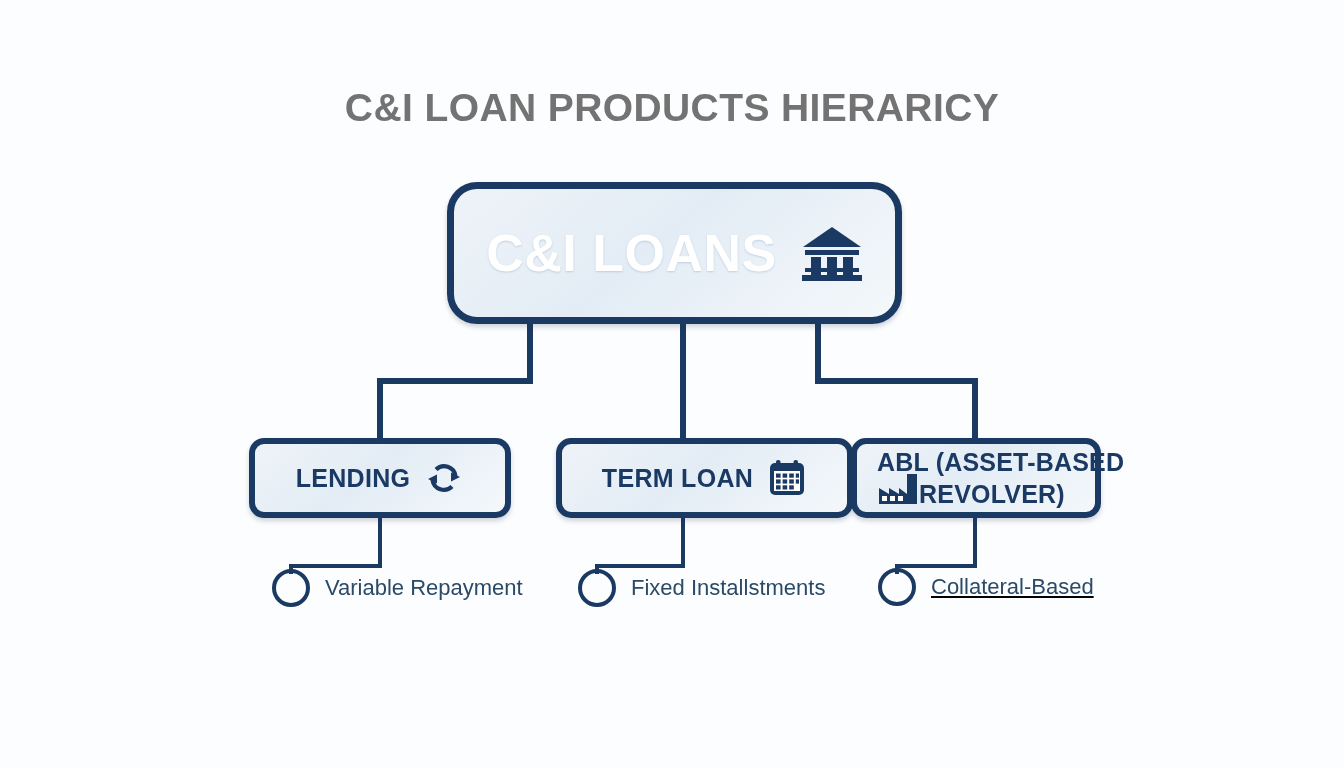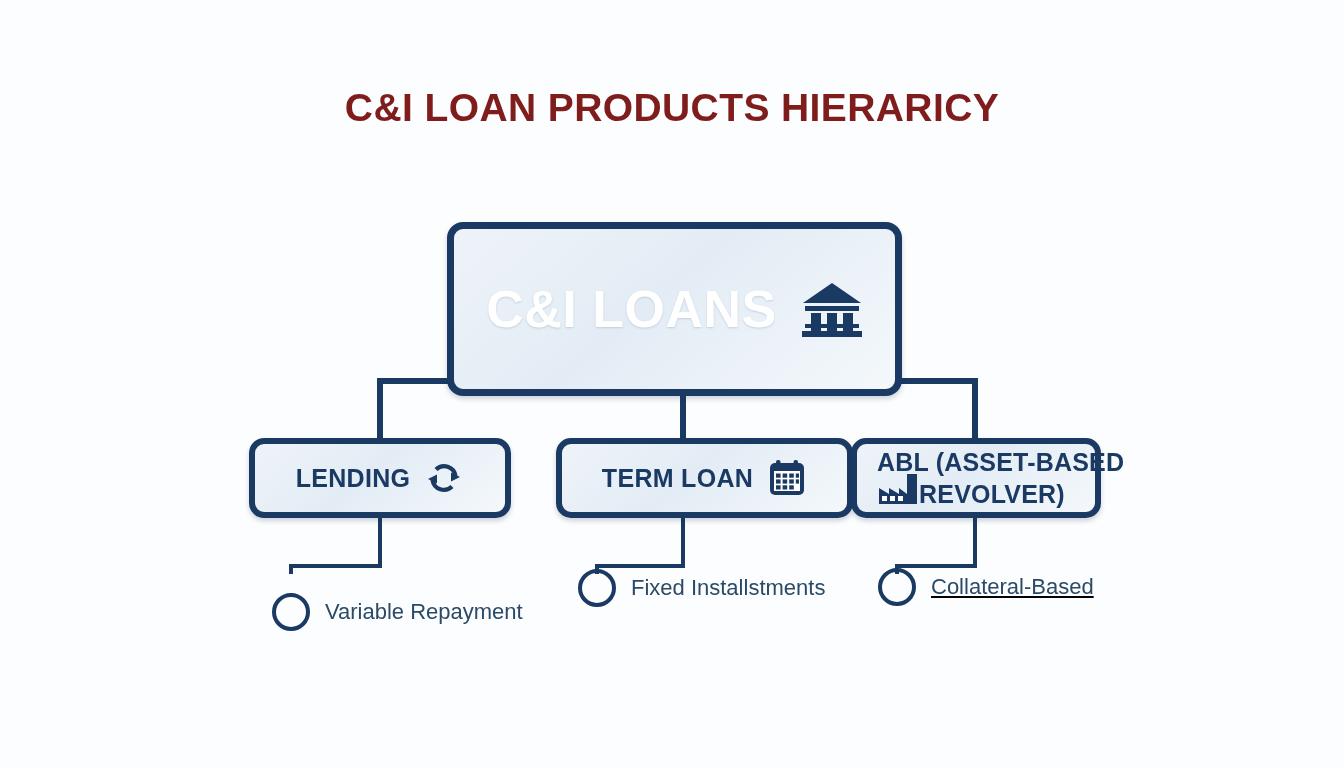--- a/index.html
+++ b/index.html
@@ -9,40 +9,39 @@
     font-family:"Liberation Sans", sans-serif;
     overflow:hidden;
   }
   #stage { position:relative; width:1344px; height:768px; background:#fcfdfe; }
 
   
   .title {
     position:absolute; left:0; top:86px; width:1344px;
     text-align:center;
     font-size:39px; font-weight:bold; letter-spacing:0.4px;
-    color:#7f1d1d;
+    color:#737373;
     font-family:"Liberation Sans", sans-serif;
   }
 
   
   #wires { position:absolute; left:0; top:0; width:1344px; height:768px; }
 
   
   .node {
     position:absolute;
     border:6px solid #1b3a63;
     background:linear-gradient(140deg,#eef3f8 0%,#e3ecf5 45%,#f4f8fb 100%);
     box-shadow:0 3px 5px rgba(20,45,80,0.20);
     display:flex; align-items:center; justify-content:center;
   }
   .node-root {
-    left:447px; top:182px; width:455px; height:174px;
-    border-radius:16px;
+    left:447px; top:182px; width:455px; height:142px;
+    border-radius:30px;
     border-width:7px;
-    margin-top:40px;
   }
   .root-inner { display:flex; align-items:center; gap:24px; }
   .root-label {
     font-size:52px; font-weight:bold; color:#ffffff;
     letter-spacing:0.5px; line-height:1;
     text-shadow:0 1px 2px rgba(120,150,180,0.35);
   }
 
   .node-child {
     top:438px; height:80px;
@@ -79,21 +78,21 @@
   .leaf { position:absolute; display:flex; align-items:center; gap:15px; }
   .leaf-dot {
     width:38px; height:38px; border-radius:50%;
     border:4px solid #1b3a63; background:transparent;
     flex:0 0 auto;
   }
   .leaf-label {
     font-size:22px; color:#2b4a66; white-space:nowrap;
     font-family:"Liberation Sans", sans-serif;
   }
-  #leaf-0 { left:272px; top:593px; }
+  #leaf-0 { left:272px; top:569px; }
   #leaf-1 { left:578px; top:569px; }
   #leaf-2 { left:878px; top:568px;text-decoration:underline; }
 
   svg { display:block; overflow:visible; }
 </style>
 </head>
 <body>
 
 <div id="stage">
 

